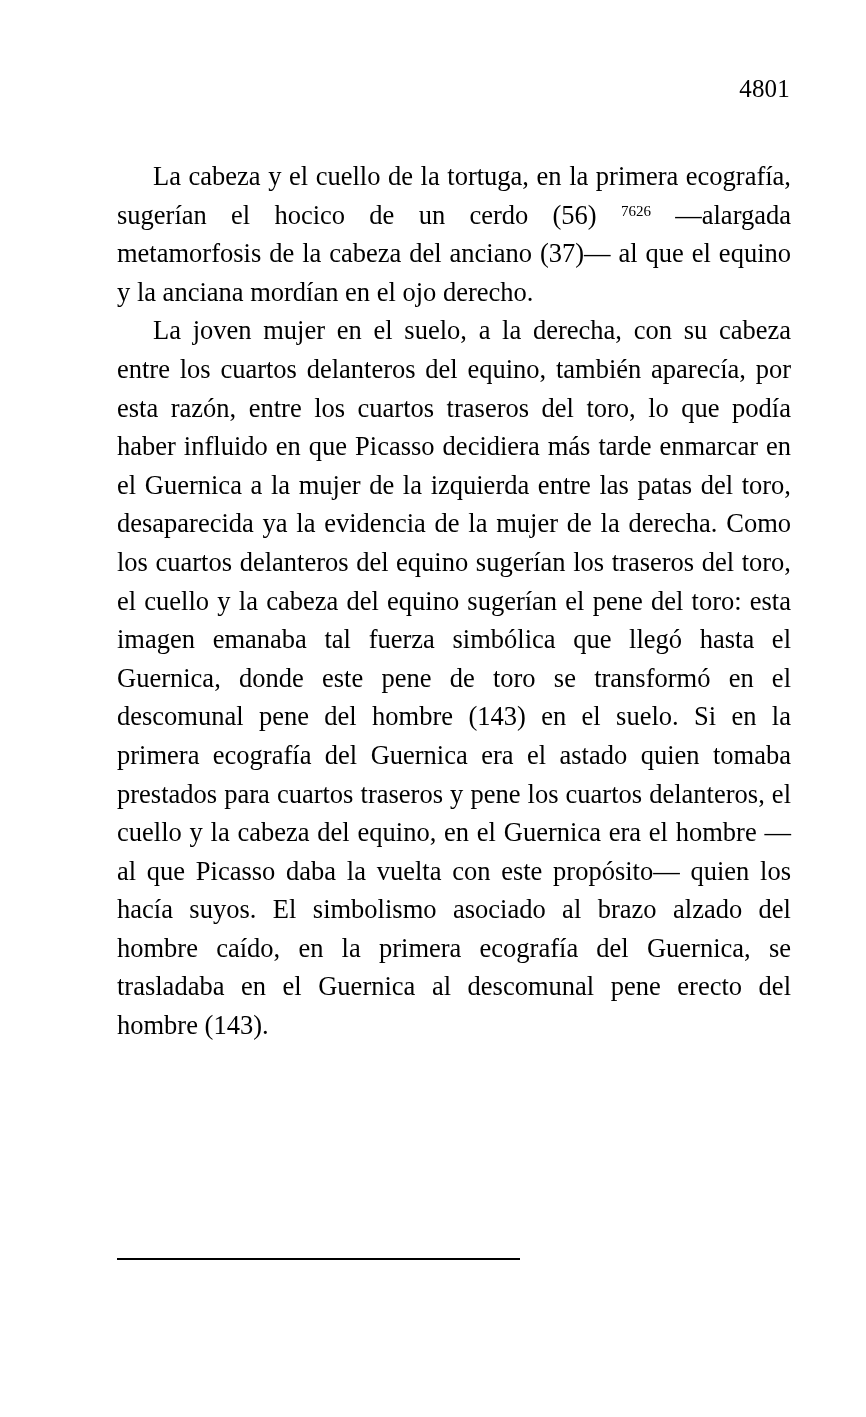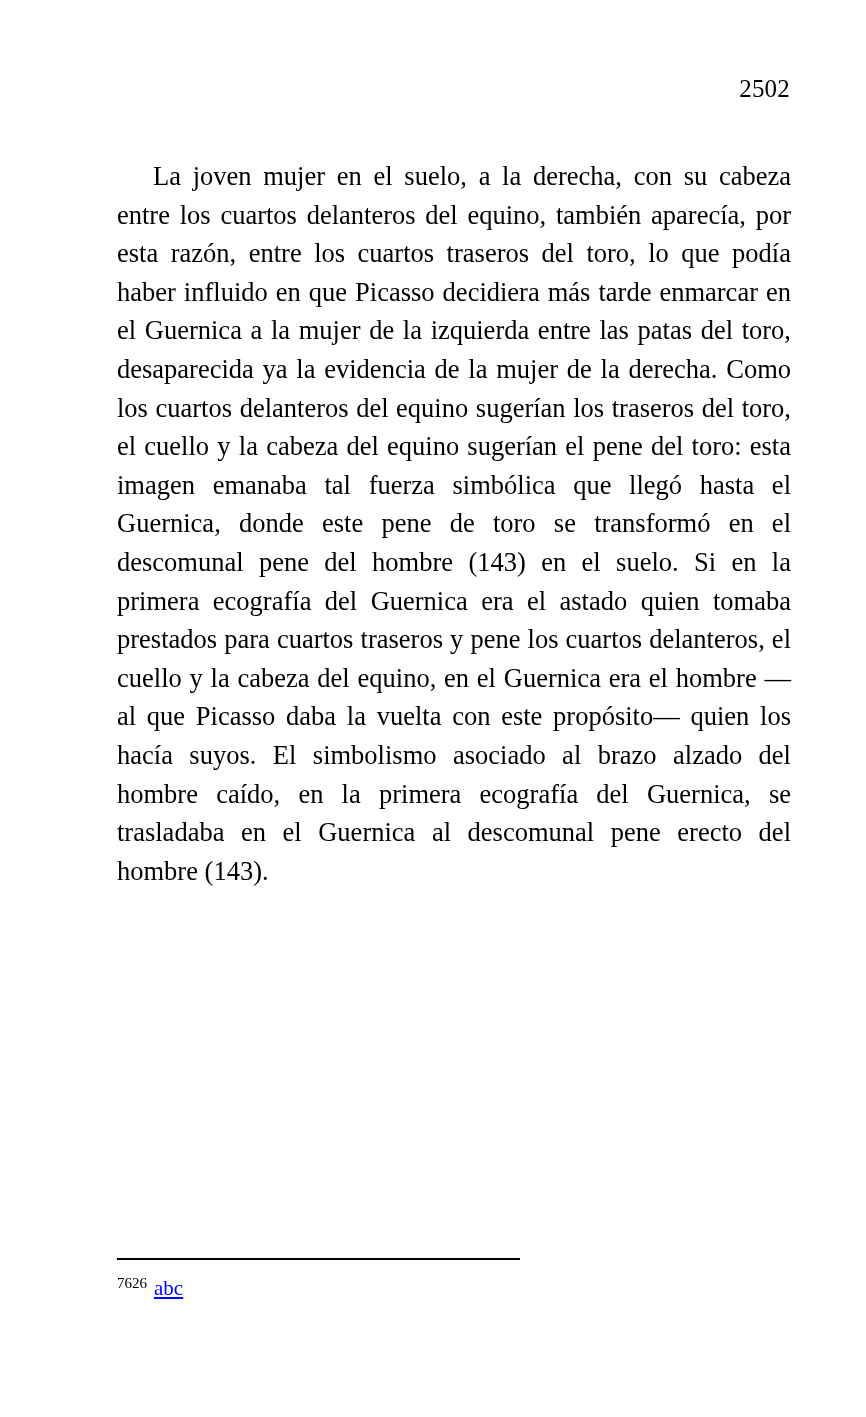--- a/index.html
+++ b/index.html
@@ -108,28 +108,24 @@
     font-size: 21px;
     margin-left: 7px;
     cursor: pointer;
   }
 </style>
 </head>
 <body>
 
 <div class="page">
 
-  <div class="page-header">2502</div>
+  <div class="page-header">4801</div>
 
   <div class="body-column">
+    <p class="body-paragraph">La cabeza y el cuello de la tortuga, en la primera ecografía, sugerían el hocico de un cerdo (56) <span class="footnote-ref">7626</span> —alargada metamorfosis de la cabeza del anciano (37)— al que el equino y la anciana mordían en el ojo derecho.</p>
     <p class="body-paragraph last-of-block">La joven mujer en el suelo, a la derecha, con su cabeza entre los cuartos delanteros del equino, también aparecía, por esta razón, entre los cuartos traseros del toro, lo que podía haber influido en que Picasso decidiera más tarde enmarcar en el <span class="italic-title">Guernica</span> a la mujer de la izquierda entre las patas del toro, desaparecida ya la evidencia de la mujer de la derecha. Como los cuartos delanteros del equino sugerían los traseros del toro, el cuello y la cabeza del equino sugerían el pene del toro: esta imagen emanaba tal fuerza simbólica que llegó hasta el <span class="italic-title">Guernica</span>, donde este pene de toro se transformó en el descomunal pene del hombre (143) en el suelo. Si en la primera ecografía del <span class="italic-title">Guernica</span> era el astado quien tomaba prestados para cuartos traseros y pene los cuartos delanteros, el cuello y la cabeza del equino, en el <span class="italic-title">Guernica</span> era el hombre —al que Picasso daba la vuelta con este propósito— quien los hacía suyos. El simbolismo asociado al brazo alzado del hombre caído, en la primera ecografía del <span class="italic-title">Guernica</span>, se trasladaba en el <span class="italic-title">Guernica</span> al descomunal pene erecto del hombre (143).</p>
   </div>
 
   <div class="footnote-area">
     <hr class="footnote-rule">
-    <ul class="footnote-list">
-      <li class="footnote-item">
-        <span class="footnote-number">7626</span><a class="footnote-link" href="#">abc</a>
-      </li>
-    </ul>
   </div>
 
 </div>
 
 </body></html>

